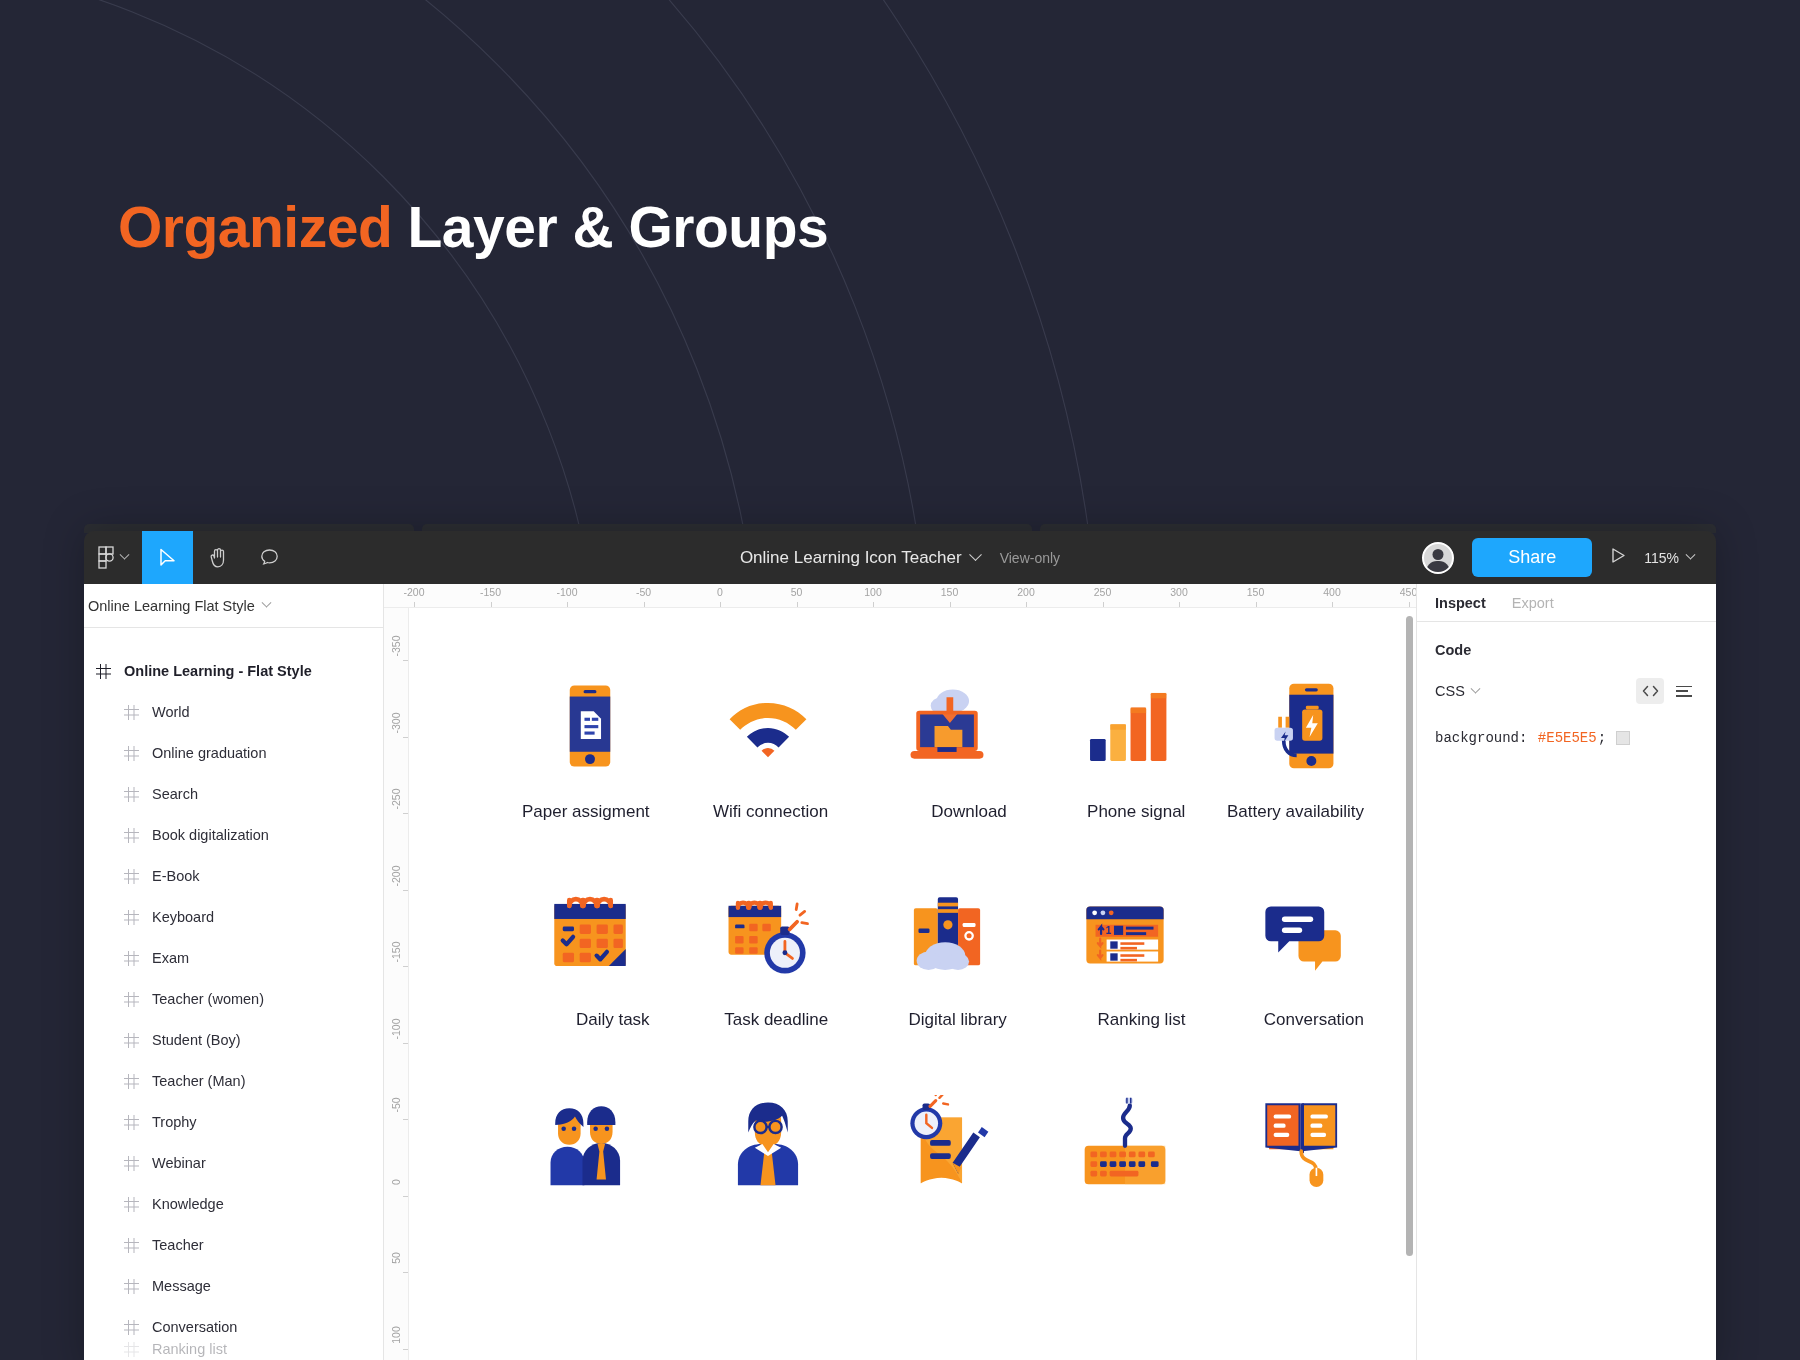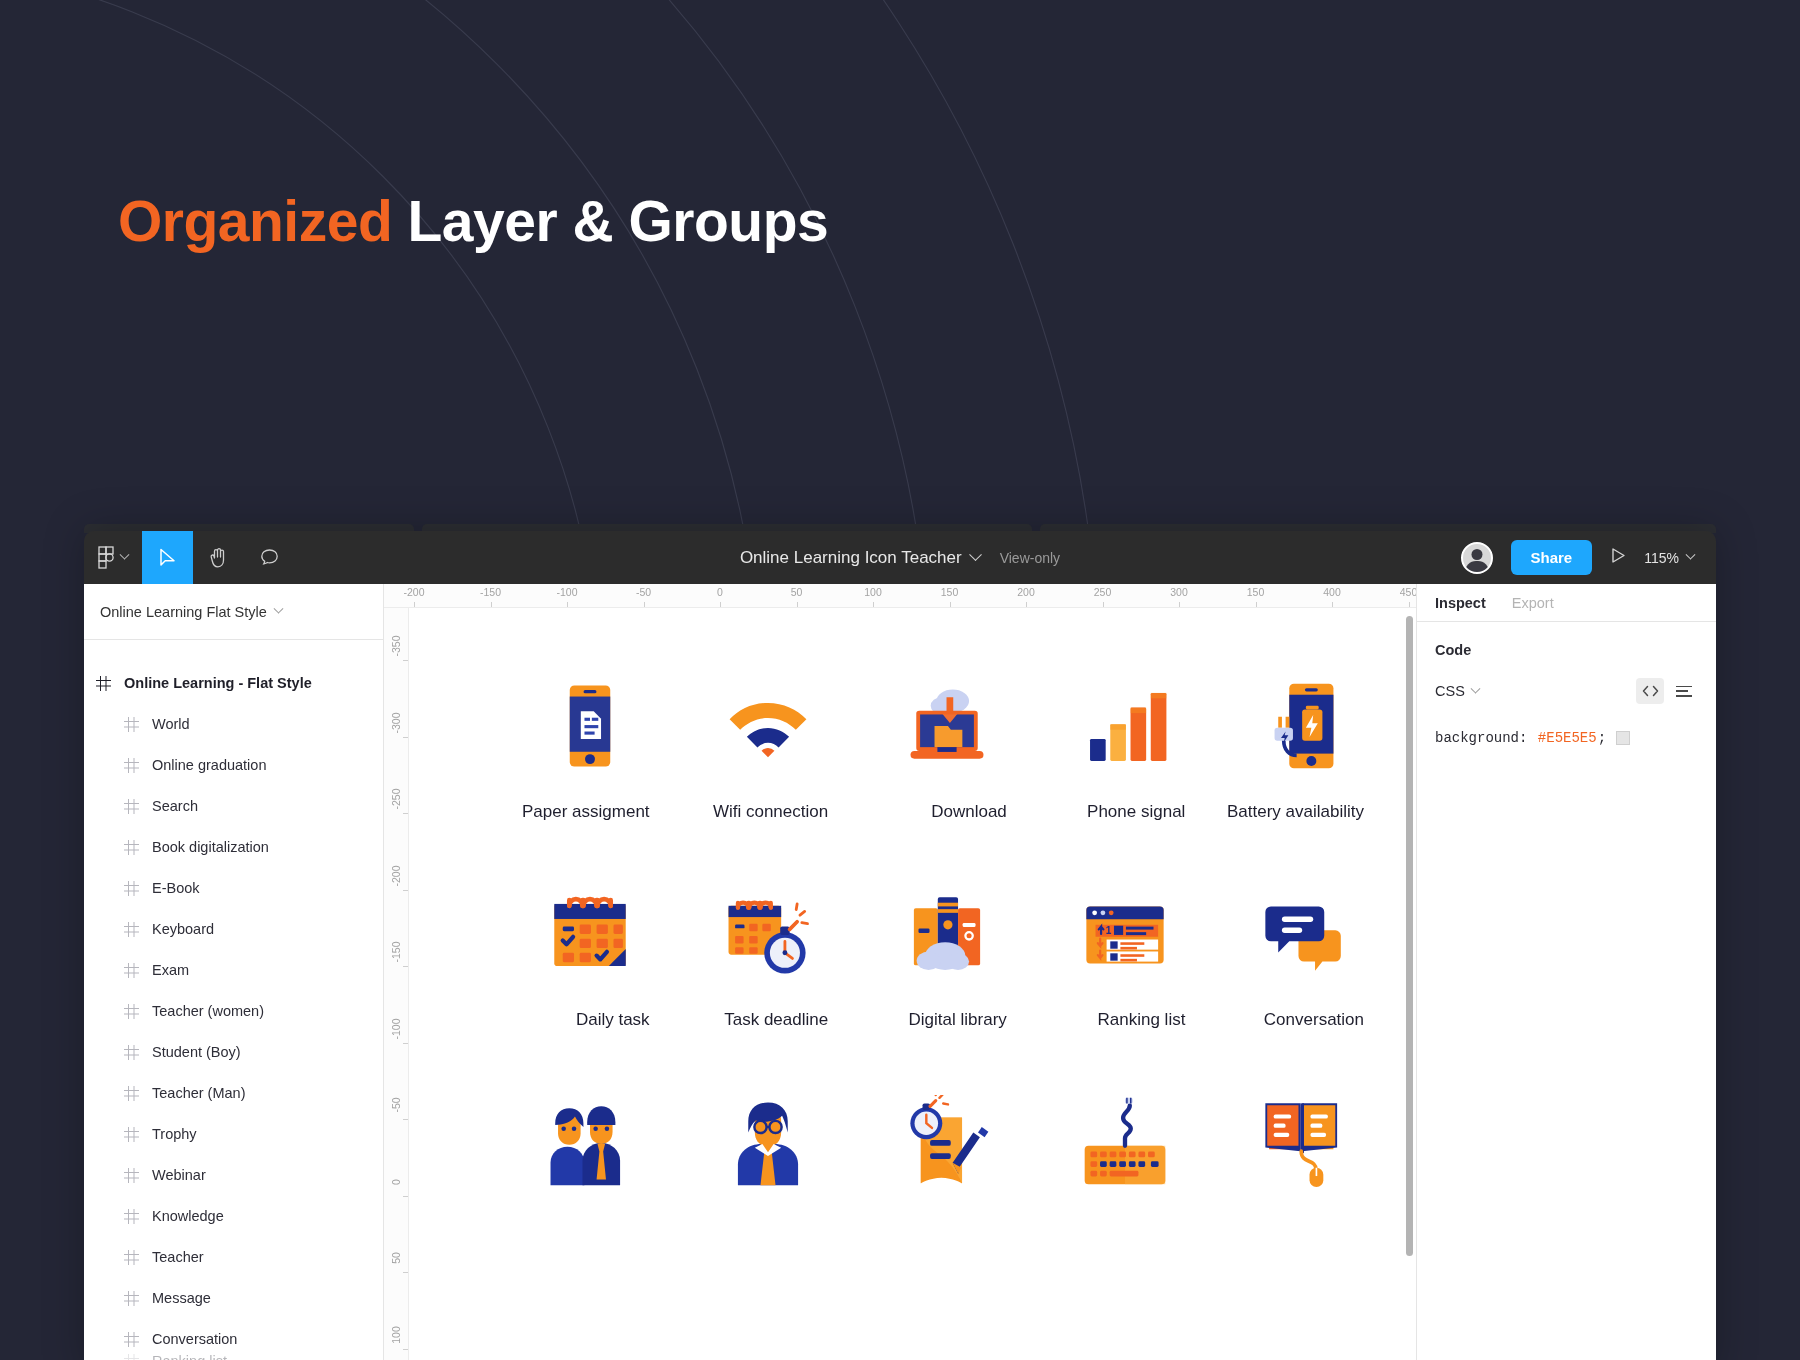--- a/index.html
+++ b/index.html
@@ -7,21 +7,21 @@
   body {
     background:#242636;
     font-family:"Liberation Sans", sans-serif;
     position:relative;
   }
 
   
   .bg-arcs { position:absolute; inset:0; overflow:hidden; pointer-events:none; z-index:0; }
 
   
-  .hero { position:absolute; left:118px; top:190px; z-index:2; }
+  .hero { position:absolute; left:118px; top:196px; z-index:2; }
   .hero-title {
     font-size:57px; font-weight:bold; letter-spacing:-0.5px;
     color:#ffffff; line-height:1.1; white-space:nowrap;
   }
   .hero-title .accent { color:#F26522; }
   .hero-sub {
     margin-top:42px; font-size:24px; line-height:1.78;
     color:#b9bcc8; max-width:900px; font-weight:400;
   }
 
@@ -61,33 +61,33 @@
   .tb-right {
     position:absolute; right:22px; display:flex; align-items:center; gap:18px;
   }
   .avatar {
     width:32px; height:32px; border-radius:50%; background:#d8d8d8; overflow:hidden;
     border:2px solid #fff; position:relative;
   }
   .avatar .head { position:absolute; left:50%; top:5px; transform:translateX(-50%); width:11px; height:11px; border-radius:50%; background:#3a3a42;}
   .avatar .body { position:absolute; left:50%; top:17px; transform:translateX(-50%); width:24px; height:18px; border-radius:11px 11px 0 0; background:#3a3a42;}
   .share-btn {
-    background:#1ea7fd; color:#fff; font-size:15px; font-weight:bold;
-    padding:9px 20px; border-radius:6px; border:none; cursor:pointer;
+    background:#1ea7fd; color:#fff; font-size:18px; font-weight:normal;
+    padding:9px 36px; border-radius:6px; border:none; cursor:pointer;
     font-family:"Liberation Sans", sans-serif;
   }
   .zoom-wrap { display:flex; align-items:center; gap:8px; color:#e3e3e3; font-size:14px; font-weight:500;}
 
   
   .fig-body { display:flex; height:792px; background:#fff; }
 
   
   .sidebar { width:300px; background:#fff; border-right:1px solid #e5e5e5; flex:0 0 300px; }
   .sidebar-head {
-    height:56px; display:flex; align-items:center; gap:8px; padding:0 16px;
+    height:44px; display:flex; align-items:center; gap:8px; padding:0 4px;
     border-bottom:1px solid #e5e5e5;
   }
   .sidebar-head-label { font-size:14.5px; color:#333; }
   .chev.grey { border-color:#9b9b9b; }
   .layer-list { padding-top:10px; }
   .layer-row {
     display:flex; align-items:flex-end; height:41px; padding-left:14px; cursor:default;
   }
   .layer-row .lbl { font-size:14.5px; color:#2e2e38; }
   .layer-row.root { padding-left:12px; }

